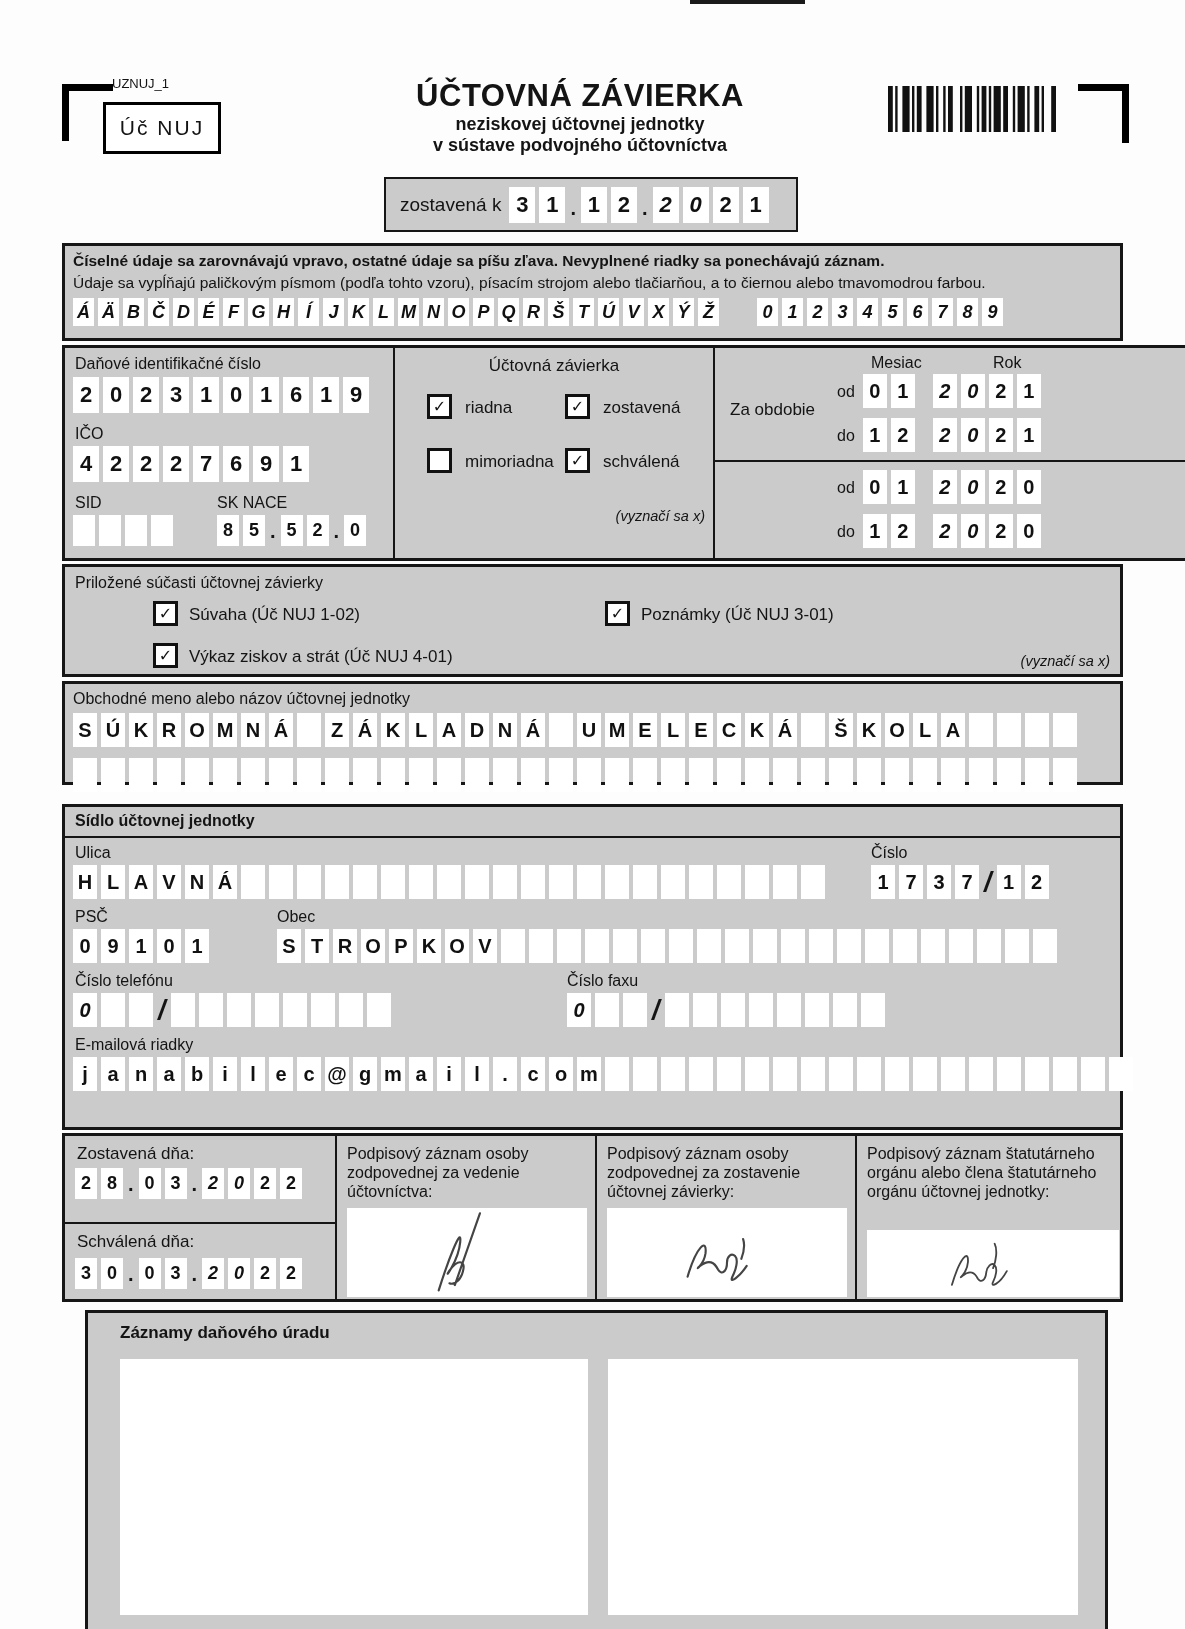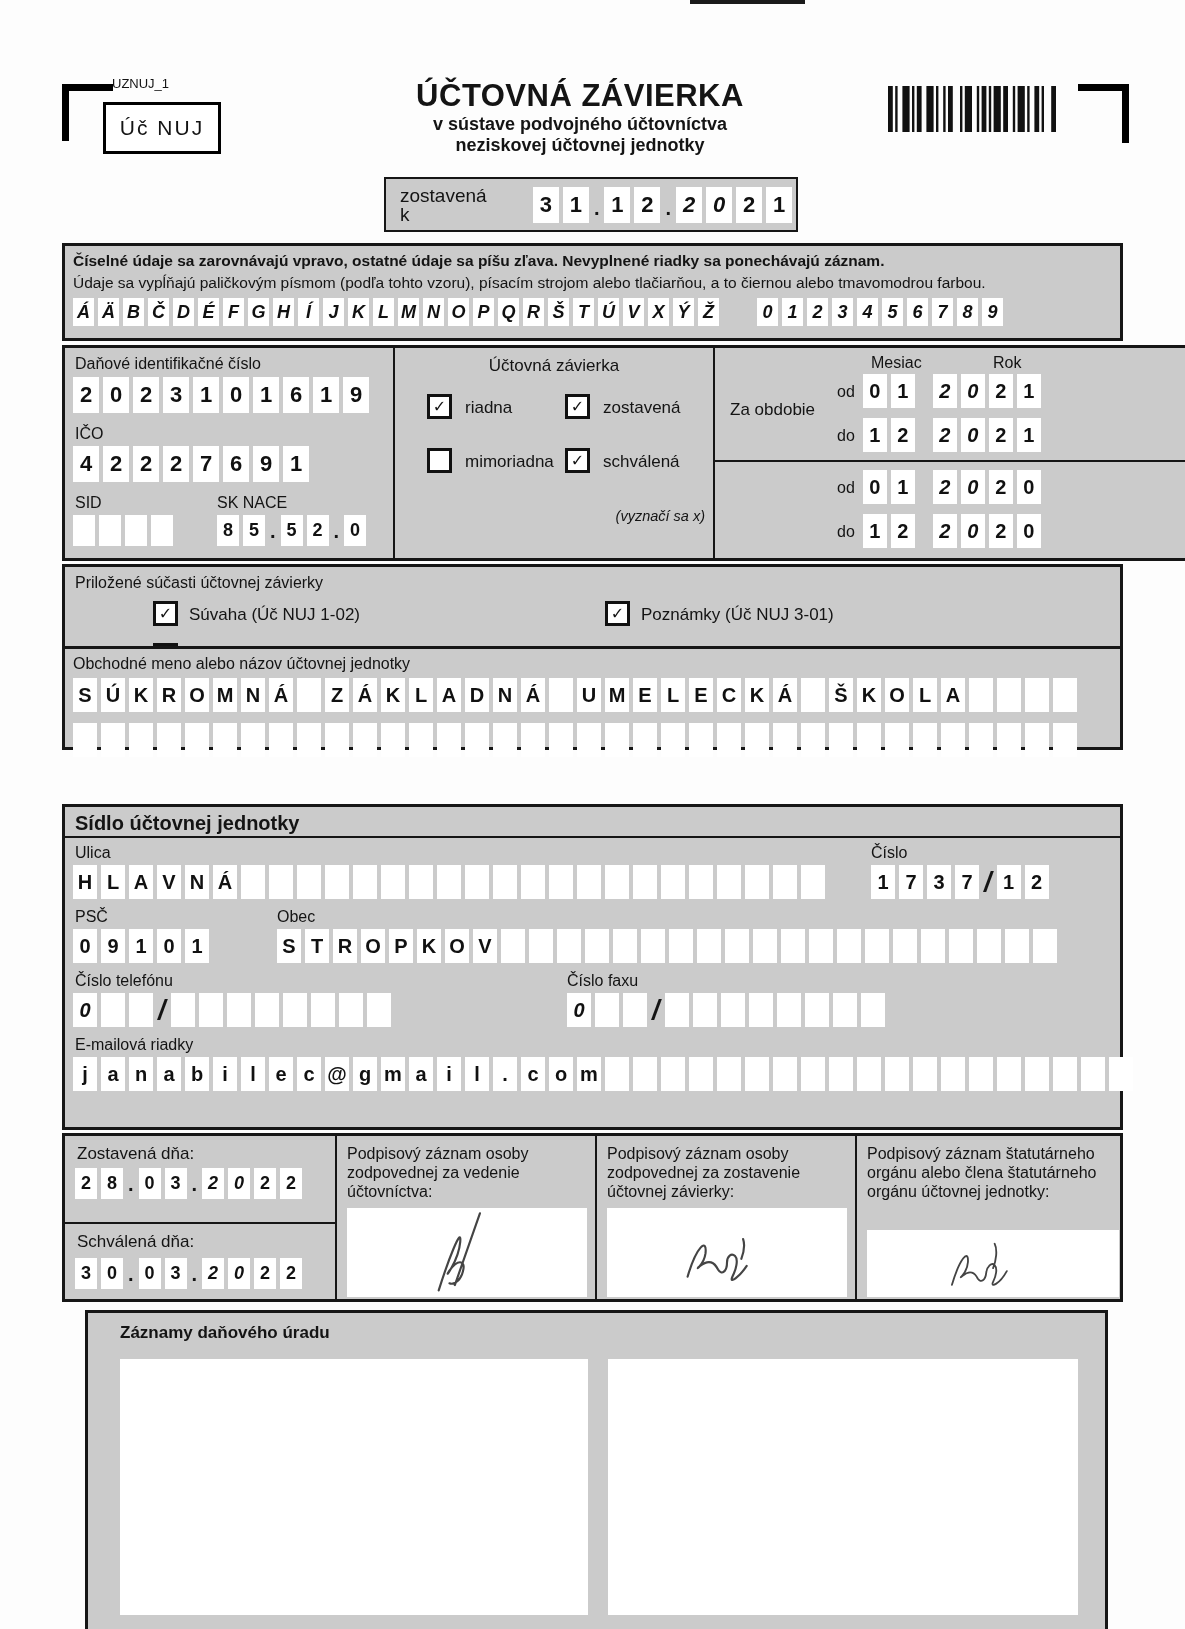--- a/index.html
+++ b/index.html
@@ -49,22 +49,22 @@
 <div class="abs" style="left:1078px;top:84px;width:44px;height:52px;border-right:7px solid #000;border-top:7px solid #000"></div>
 
 <div class="abs" style="left:112px;top:76px;font-size:13px">UZNUJ_1</div>
 
 <div class="abs" style="left:103px;top:102px;width:112px;height:46px;border:3px solid #000;display:flex;align-items:center;justify-content:center;background:#fff">
   <span style="font-size:21px;letter-spacing:2px">Úč NUJ</span>
 </div>
 
 <div class="abs" style="left:300px;top:78px;width:560px;text-align:center">
   <h1>ÚČTOVNÁ ZÁVIERKA</h1>
+  <div class="sub">neziskovej účtovnej jednotky</div>
   <div class="sub">v sústave podvojného účtovníctva</div>
-  <div class="sub">neziskovej účtovnej jednotky</div>
 </div>
 
 <div class="abs" style="left:888px;top:86px;width:175px;height:46px">
   <svg width="175" height="46" viewBox="0 0 175 46">
       <g fill="#111">
         <rect x="0" y="0" width="4.8" height="46"></rect>
         <rect x="7.199999999999999" y="0" width="2.4" height="46"></rect>
         <rect x="14.399999999999999" y="0" width="7.199999999999999" height="46"></rect>
         <rect x="24" y="0" width="2.4" height="46"></rect>
         <rect x="28.799999999999997" y="0" width="4.8" height="46"></rect>
@@ -83,21 +83,21 @@
         <rect x="129.6" y="0" width="7.199999999999999" height="46"></rect>
         <rect x="139.2" y="0" width="2.4" height="46"></rect>
         <rect x="146.4" y="0" width="4.8" height="46"></rect>
         <rect x="153.6" y="0" width="2.4" height="46"></rect>
         <rect x="163.2" y="0" width="4.8" height="46"></rect>
       </g>
     </svg>
 </div>
 
 <div class="box" style="left:384px;top:177px;width:414px;height:55px;border-width:2px;display:flex;align-items:center;padding-left:14px">
-  <span class="lbl" style="font-size:19px;margin-right:32px">zostavená k</span>
+  <span class="lbl" style="font-size:19px;margin-right:8px">zostavená k</span>
   <span class="cellrow c-lg">
       <span class="cell">3</span>
       <span class="cell">1</span>
       <span class="sep">.</span>
       <span class="cell">1</span>
       <span class="cell">2</span>
       <span class="sep">.</span>
       <span class="cell it">2</span>
       <span class="cell it">0</span>
       <span class="cell">2</span>
@@ -277,21 +277,21 @@
   <div class="abs lbl" style="left:10px;top:6px">Priložené súčasti účtovnej závierky</div>
   <span class="abs cb" style="left:88px;top:34px">✓</span>
   <span class="abs lbl17" style="left:124px;top:38px">Súvaha (Úč NUJ 1-02)</span>
   <span class="abs cb" style="left:540px;top:34px">✓</span>
   <span class="abs lbl17" style="left:576px;top:38px">Poznámky (Úč NUJ 3-01)</span>
   <span class="abs cb" style="left:88px;top:76px">✓</span>
   <span class="abs lbl17" style="left:124px;top:80px">Výkaz ziskov a strát (Úč NUJ 4-01)</span>
   <div class="abs ital" style="left:850px;top:86px;width:195px;text-align:right;font-size:14.5px">(vyznačí sa x)</div>
 </div>
 
-<div class="box" style="left:62px;top:646px;width:1061px;height:104px">
+<div class="box" style="left:62px;top:681px;width:1061px;height:104px">
   <div class="abs lbl" style="left:8px;top:5px">Obchodné meno alebo názov účtovnej jednotky</div>
   <div class="abs cellrow c-md" style="left:8px;top:29px">
       <span class="cell">S</span>
       <span class="cell">Ú</span>
       <span class="cell">K</span>
       <span class="cell">R</span>
       <span class="cell">O</span>
       <span class="cell">M</span>
       <span class="cell">N</span>
       <span class="cell">Á</span>
@@ -358,21 +358,21 @@
       <span class="cell"></span>
       <span class="cell"></span>
       <span class="cell"></span>
       <span class="cell"></span>
       <span class="cell"></span>
       <span class="cell"></span>
     </div>
 </div>
 
 <div class="box" style="left:62px;top:804px;width:1061px;height:326px">
-  <div class="abs bold" style="left:10px;top:5px;font-size:20px">Sídlo účtovnej jednotky</div>
+  <div class="abs bold" style="left:10px;top:5px;font-size:16px">Sídlo účtovnej jednotky</div>
   <div class="hline" style="left:0;right:0;top:29px"></div>
 
   <div class="abs lbl" style="left:10px;top:36px">Ulica</div>
   <div class="abs lbl" style="left:806px;top:36px">Číslo</div>
   <div class="abs cellrow c-md" style="left:8px;top:58px">
       <span class="cell">H</span>
       <span class="cell">L</span>
       <span class="cell">A</span>
       <span class="cell">V</span>
       <span class="cell">N</span>

